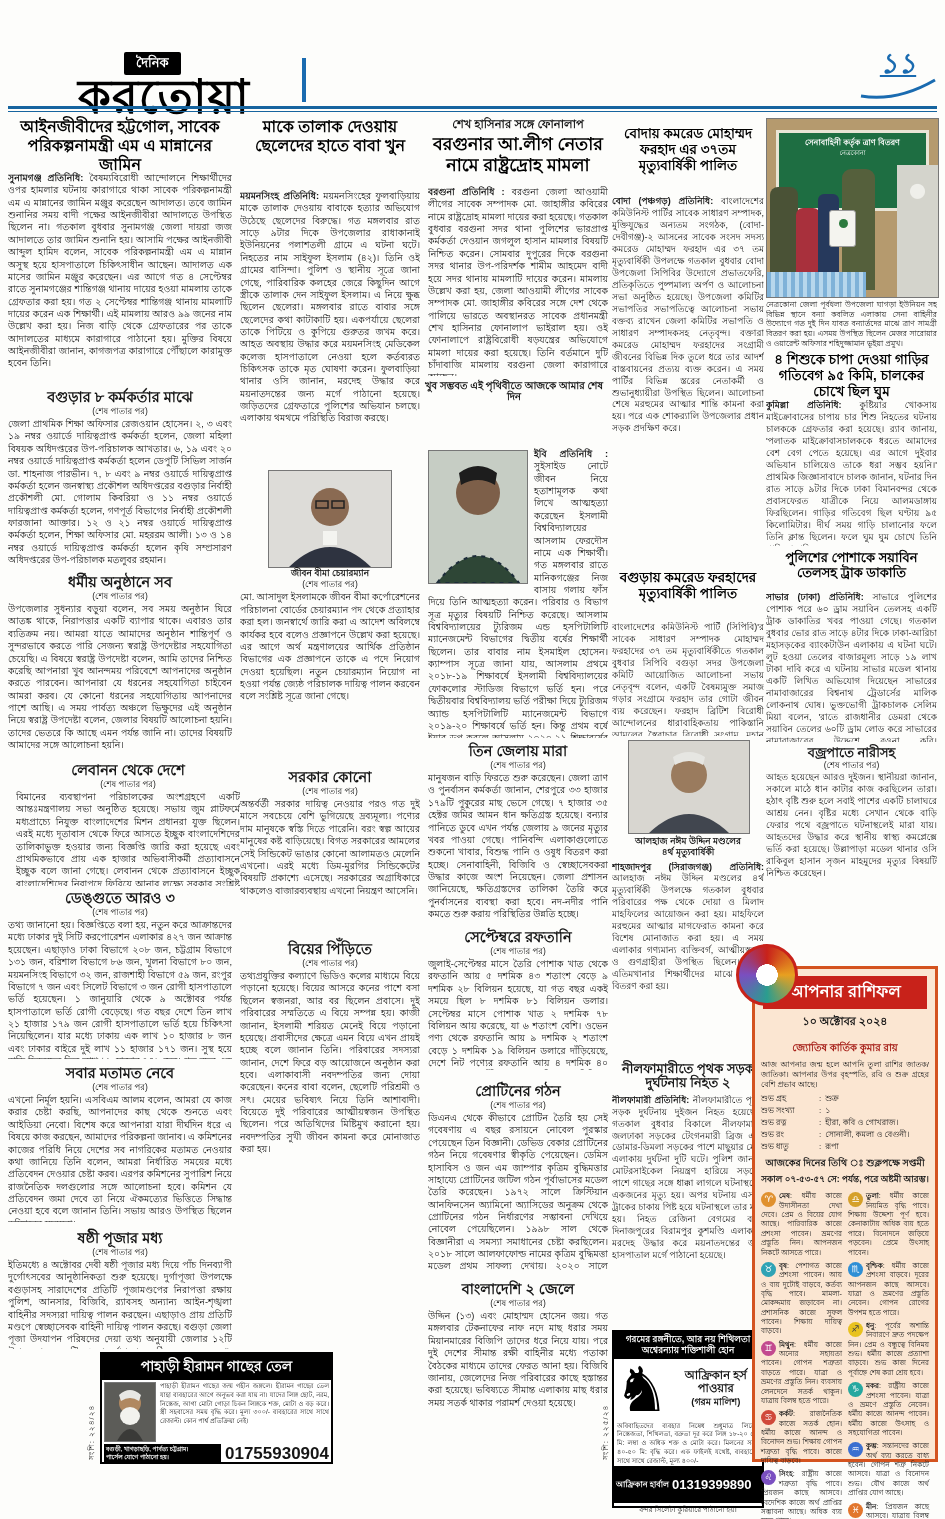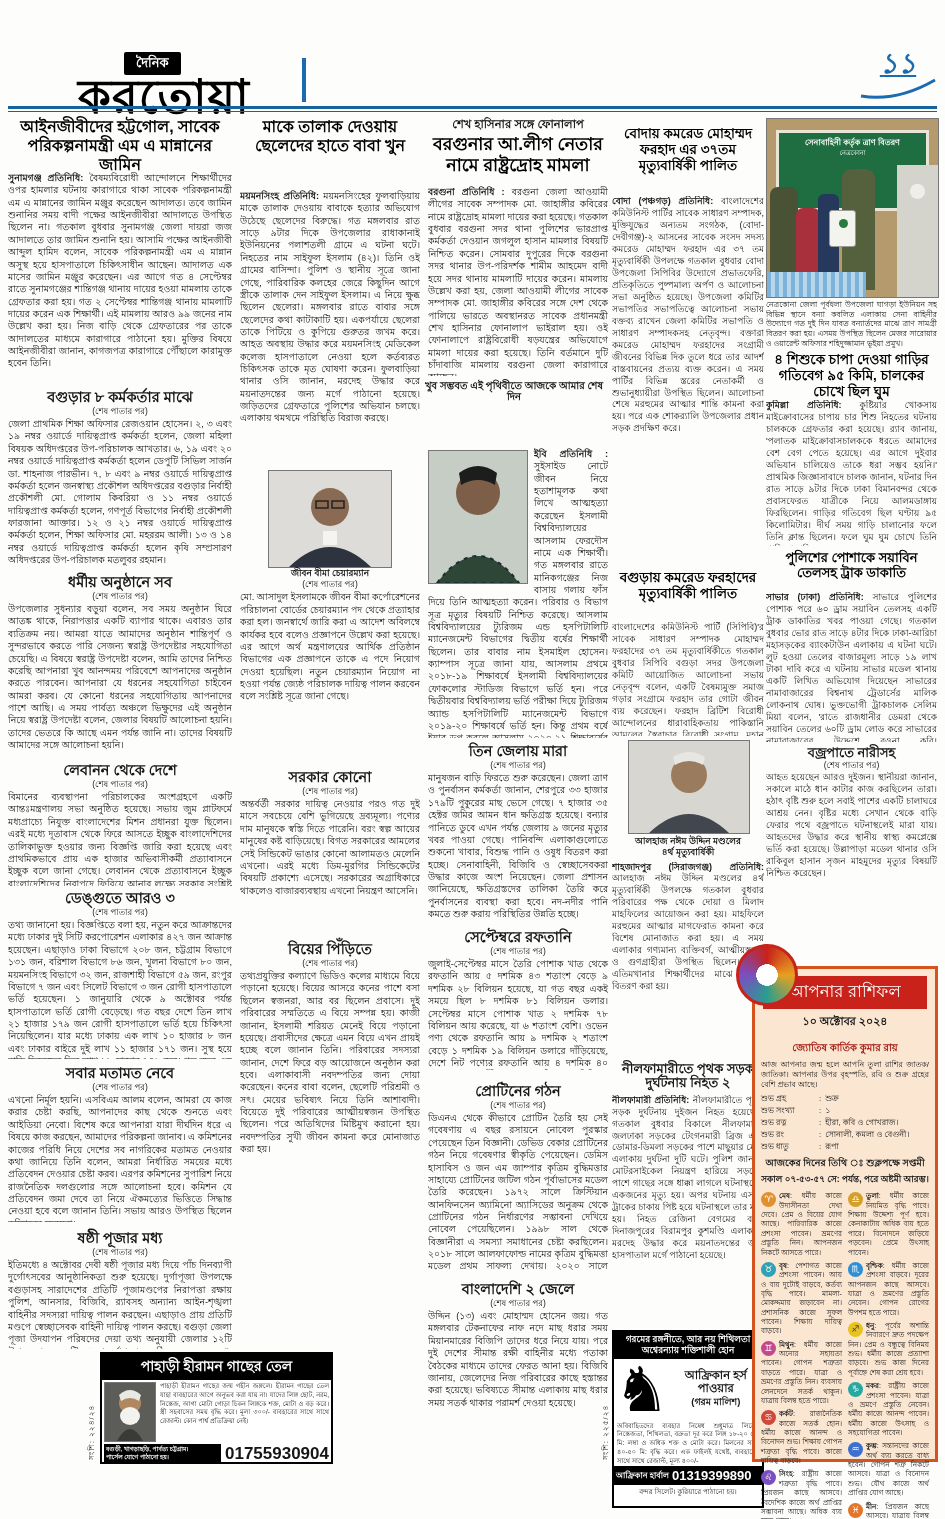--- a/index.html
+++ b/index.html
@@ -35,21 +35,21 @@
   .army .sari{position:absolute;left:17%;bottom:0;width:14%;height:50%;background:#a8303c;border-radius:7px 7px 0 0;}
   .army .navy{position:absolute;left:30%;bottom:2%;width:12%;height:56%;background:#26395c;border-radius:6px 6px 0 0;}
   .army .bag{position:absolute;left:36%;bottom:28%;width:15%;height:20%;background:#f4f4ef;border-radius:3px;border:1px solid #999;}
   .army .bag::after{content:"";position:absolute;left:35%;top:25%;width:9px;height:9px;border-radius:50%;background:#2c7a3e;}
   .army .bottles{position:absolute;left:0;bottom:0;width:58%;height:14%;
       background:repeating-linear-gradient(90deg,#7fb2d8 0 4px,#b7d7ec 4px 8px);}
   .army .sacks{position:absolute;right:0;top:26%;bottom:0;width:24%;
       background:radial-gradient(circle at 50% 20%,#efefea 0 7px,#d4d4cc 8px 11px),#dcdcd4;}
   
   .rash{background:#fbe6d2;border:3px solid #d4531f;box-sizing:border-box;padding:5px 6px 4px 6px;}
-  .rash-header{background:#c8221a;color:#fff;font-weight:normal;font-size:16.5px;text-align:center;
+  .rash-header{background:#c8221a;color:#fff;font-weight:bold;font-size:16.5px;text-align:center;
                padding:3px 0;margin:2px 2px 4px 2px;}
   .rash-date{font-weight:bold;font-size:11px;text-align:center;}
   .rash-astro{font-size:10px;font-weight:bold;color:#a8231c;text-align:center;margin-top:8px;}
   .rash-intro{font-size:7.8px;line-height:1.3;text-align:justify;margin-top:3px;}
   .fact{font-size:8px;line-height:1.5;display:flex;}
   .fact .fl{width:58px;}
   .fact .fv::before{content:":\2002";}
   .tithi{font-weight:bold;font-size:9.5px;text-align:center;margin-top:3px;}
   .zcols{display:flex;gap:6px;margin-top:4px;}
   .zcol{flex:1;}
@@ -93,21 +93,21 @@
   <div class="abs" style="left:8px;top:390px;width:224px;">
     <div class="sub-title">বগুড়ার ৮ কর্মকর্তার মাঝে</div>
     <div class="cont">(শেষ পাতার পর)</div>
     <p class="bt" style="height:150px;margin:2px 0 0 0;">জেলা প্রাথমিক শিক্ষা অফিসার রেজওয়ান হোসেন। ২, ৩ এবং ১৯ নম্বর ওয়ার্ডে দায়িত্বপ্রাপ্ত কর্মকর্তা হলেন, জেলা মহিলা বিষয়ক অধিদপ্তরের উপ-পরিচালক আখতার। ৬, ১৯ এবং ২০ নম্বর ওয়ার্ডে দায়িত্বপ্রাপ্ত কর্মকর্তা হলেন ডেপুটি সিভিল সার্জন ডা. শাহনাজ পারভীন। ৭, ৮ এবং ৯ নম্বর ওয়ার্ডে দায়িত্বপ্রাপ্ত কর্মকর্তা হলেন জনস্বাস্থ্য প্রকৌশল অধিদপ্তরের বগুড়ার নির্বাহী প্রকৌশলী মো. গোলাম কিবরিয়া ও ১১ নম্বর ওয়ার্ডে দায়িত্বপ্রাপ্ত কর্মকর্তা হলেন, গণপূর্ত বিভাগের নির্বাহী প্রকৌশলী ফারজানা আক্তার। ১২ ও ২১ নম্বর ওয়ার্ডে দায়িত্বপ্রাপ্ত কর্মকর্তা হলেন, শিক্ষা অফিসার মো. মহররম আলী। ১৩ ও ১৪ নম্বর ওয়ার্ডে দায়িত্বপ্রাপ্ত কর্মকর্তা হলেন কৃষি সম্প্রসারণ অধিদপ্তরের উপ-পরিচালক মতলুবর রহমান।</p>
   </div>
   <div class="abs" style="left:8px;top:575px;width:224px;">
     <div class="sub-title">ধর্মীয় অনুষ্ঠানে সব</div>
     <div class="cont">(শেষ পাতার পর)</div>
     <p class="bt" style="height:152px;margin:2px 0 0 0;">উপজেলার সুধন্যার বড়ুয়া বলেন, সব সময় অনুষ্ঠান ঘিরে আতঙ্ক থাকে, নিরাপত্তার একটি ব্যাপার থাকে। এবারও তার ব্যতিক্রম নয়। আমরা যাতে আমাদের অনুষ্ঠান শান্তিপূর্ণ ও সুন্দরভাবে করতে পারি সেজন্য স্বরাষ্ট্র উপদেষ্টার সহযোগিতা চেয়েছি। এ বিষয়ে স্বরাষ্ট্র উপদেষ্টা বলেন, আমি তাদের নিশ্চিত করেছি আপনারা খুব আনন্দময় পরিবেশে আপনাদের অনুষ্ঠান করতে পারবেন। আপনারা যে ধরনের সহযোগিতা চাইবেন আমরা করব। যে কোনো ধরনের সহযোগিতায় আপনাদের পাশে আছি। এ সময় পার্বত্য অঞ্চলে ভিক্ষুদের এই অনুষ্ঠান নিয়ে স্বরাষ্ট্র উপদেষ্টা বলেন, জেলার বিষয়টি আলোচনা হয়নি। তাদের ভেতরে কি আছে এমন পর্যন্ত জানি না। তাদের বিষয়টি আমাদের সঙ্গে আলোচনা হয়নি।</p>
   </div>
-  <div class="abs" style="left:8px;top:763px;width:224px;">
+  <div class="abs" style="left:16px;top:763px;width:224px;">
     <div class="sub-title">লেবানন থেকে দেশে</div>
     <div class="cont">(শেষ পাতার পর)</div>
     <p class="bt" style="height:95px;margin:2px 0 0 0;">বিমানের ব্যবস্থাপনা পরিচালকের অংশগ্রহণে একটি আন্তঃমন্ত্রণালয় সভা অনুষ্ঠিত হয়েছে। সভায় জুম প্লাটফর্মে মধ্যপ্রাচ্যে নিযুক্ত বাংলাদেশের মিশন প্রধানরা যুক্ত ছিলেন। এরই মধ্যে দূতাবাস থেকে ফিরে আসতে ইচ্ছুক বাংলাদেশিদের তালিকাভুক্ত হওয়ার জন্য বিজ্ঞপ্তি জারি করা হয়েছে এবং প্রাথমিকভাবে প্রায় এক হাজার অভিবাসীকর্মী প্রত্যাবাসনে ইচ্ছুক বলে জানা গেছে। লেবানন থেকে প্রত্যাবাসনে ইচ্ছুক বাংলাদেশিদের নিরাপদে ফিরিয়ে আনার লক্ষ্যে সরকার সংশ্লিষ্ট সবার সঙ্গে নিবিড় যোগাযোগ রেখে কাজ করছে।</p>
   </div>
   <div class="abs" style="left:8px;top:891px;width:224px;">
     <div class="sub-title">ডেঙ্গুতে আরও ৩</div>
     <div class="cont">(শেষ পাতার পর)</div>
     <p class="bt" style="height:140px;margin:2px 0 0 0;">তথ্য জানানো হয়। বিজ্ঞপ্তিতে বলা হয়, নতুন করে আক্রান্তদের মধ্যে ঢাকার দুই সিটি করপোরেশন এলাকার ৪২৭ জন আক্রান্ত হয়েছেন। এছাড়াও ঢাকা বিভাগে ২০৮ জন, চট্টগ্রাম বিভাগে ১৩১ জন, বরিশাল বিভাগে ৮৬ জন, খুলনা বিভাগে ৮০ জন, ময়মনসিংহ বিভাগে ৩২ জন, রাজশাহী বিভাগে ৫৯ জন, রংপুর বিভাগে ৭ জন এবং সিলেট বিভাগে ৩ জন রোগী হাসপাতালে ভর্তি হয়েছেন। ১ জানুয়ারি থেকে ৯ অক্টোবর পর্যন্ত হাসপাতালে ভর্তি রোগী বেড়েছে। গত বছর দেশে তিন লাখ ২১ হাজার ১৭৯ জন রোগী হাসপাতালে ভর্তি হয়ে চিকিৎসা নিয়েছিলেন। যার মধ্যে ঢাকায় এক লাখ ১০ হাজার ৮ জন এবং ঢাকার বাইরে দুই লাখ ১১ হাজার ১৭১ জন। সুস্থ হয়ে বাড়ি ফিরেছেন তিন লাখ ১৮ হাজার ৭৪৯ জন। গত বছর এক হাজার ৭০৫ জন ডেঙ্গুতে মারা যান, যা দেশের ইতিহাসে এক বছরে সর্বাধিক মৃত্যু। ২০১৯ সালে এক লাখ এক হাজার ৩৫৪ জন ডেঙ্গুতে আক্রান্ত হয়েছিলেন এবং প্রায় ৩০০ জন মারা গিয়েছিলেন। ২০২০ সালে করোনা মহামারির কারণে ডেঙ্গু সংক্রমণ কম ছিল, কিন্তু ২০২১ সালে ২৮ হাজার ৪২৯ জন ডেঙ্গুতে আক্রান্ত হন এবং ১০৫ জন মারা যান। ২০২২ সালে ডেঙ্গু জ্বরে মোট ৬২ হাজার ২৮২ জন হাসপাতালে ভর্তি হয়েছিলেন, যার মধ্যে ২৮১ জন মারা গিয়েছিলেন।</p>
   </div>
   <div class="abs" style="left:8px;top:1066px;width:224px;">
@@ -239,21 +239,21 @@
       <div>অশ্বেরন্যায় শক্তিশালী হোন</div>
     </div>
     <div style="display:flex;align-items:center;">
       <div class="horse-glyph">♞</div>
       <div style="text-align:center;flex:1;">
         <div style="font-weight:bold;font-size:11.5px;line-height:1.15;">আফ্রিকান হর্স পাওয়ার</div>
         <div style="font-weight:bold;font-size:9.5px;">(গরম মালিশ)</div>
       </div>
     </div>
     <div class="ad-body" style="padding:1px 3px;">অবিবাহিতদের ব্যবহার নিষেধ শুধুমাত্র লিঙ্গের নিস্তেজতা, শিথিলতা, বক্রতা দূর করে লিঙ্গ ১৮-২০ সে: মি: লম্বা ও অধিক শক্ত ও মোটা করে। মিলনের সময় ৪০-৫০ মি: বৃদ্ধি করে। এক ফাইলই যথেষ্ট, ব্যবহারের সাথে সাথে রেজাল্ট, মূল্য ৪০০/-</div>
-    <div style="display:flex;align-items:center;background:#000;color:#fff;padding:2px 2px;">
+    <div style="display:flex;align-items:center;background:#000;color:#fff;padding:11px 2px;">
       <span style="font-size:8px;font-weight:bold;">আফ্রিকান হার্বাল</span>
       <span class="ad-phone" style="font-size:13px;margin-left:3px;">01319399890</span>
     </div>
     <div style="font-size:7px;text-align:center;padding-top:1px;">বন্দর সিলেট। কুরিয়ারে পাঠানো হয়।</div>
   </div>
 
   <div class="abs photo army" style="left:766px;top:118px;width:171px;height:178px;">
     <div class="banner">
       <div>সেনাবাহিনী কর্তৃক ত্রাণ বিতরণ</div>
       <div style="font-size:6.5px;font-weight:normal;">নেত্রকোনা</div>

